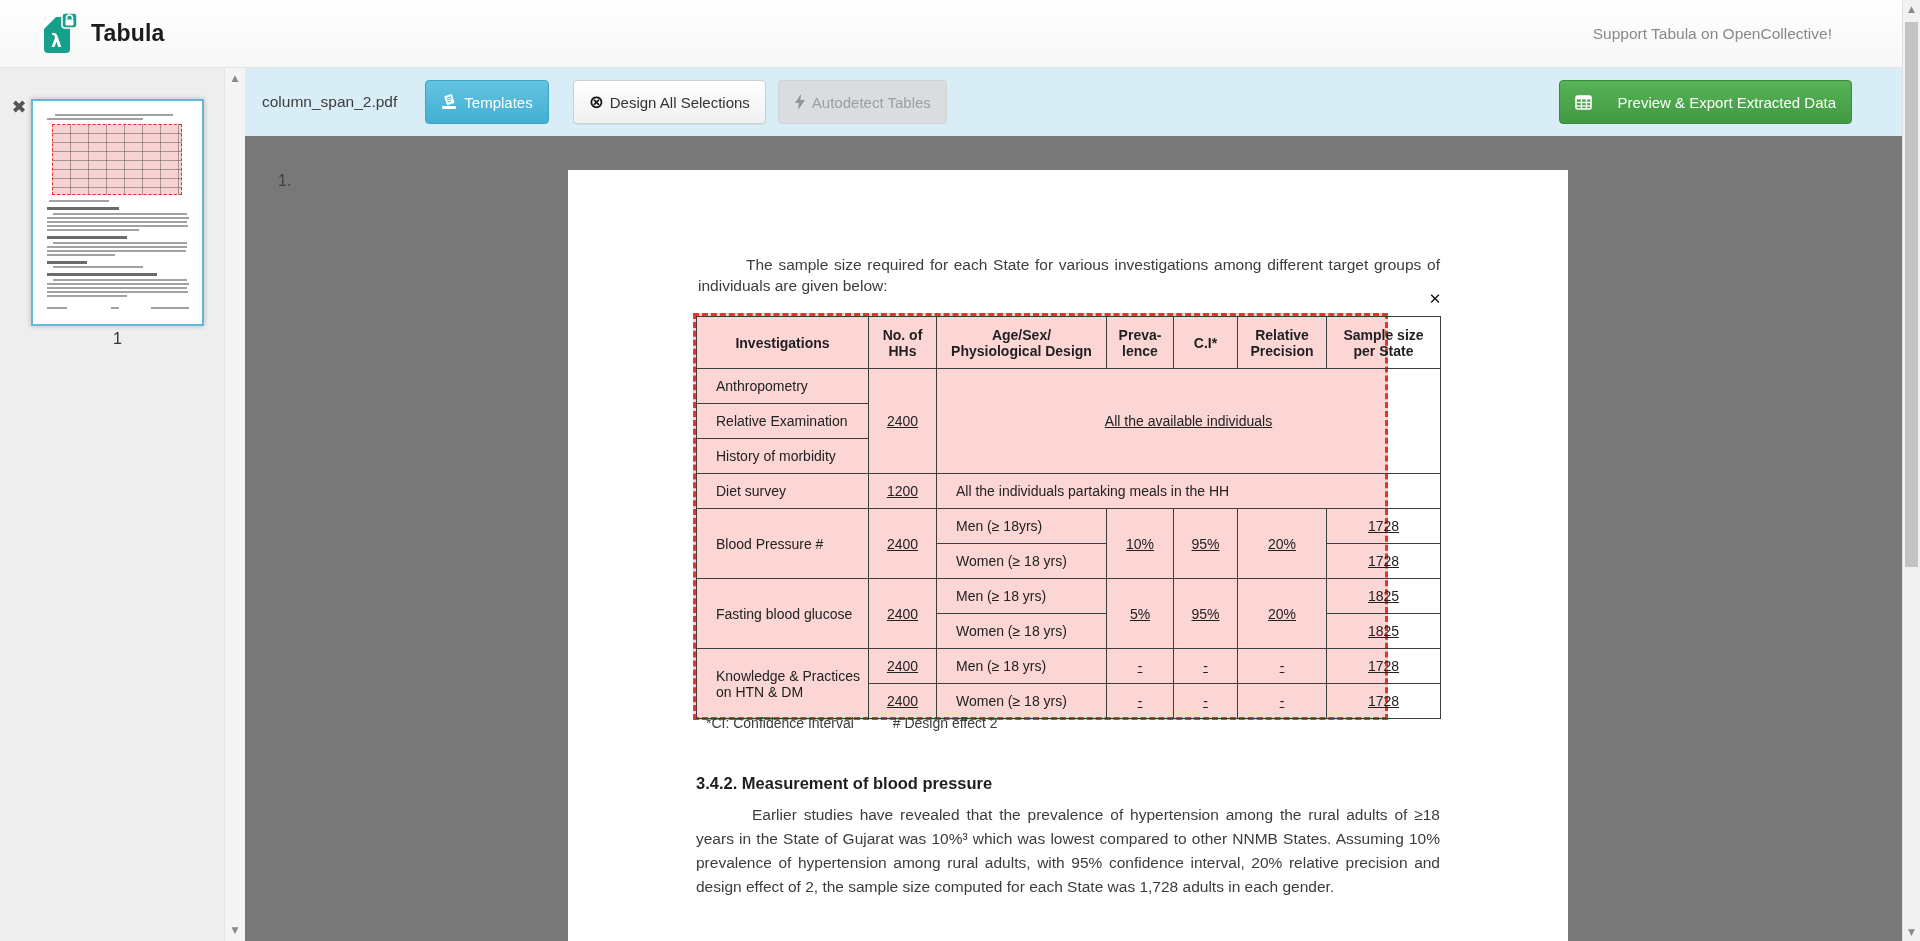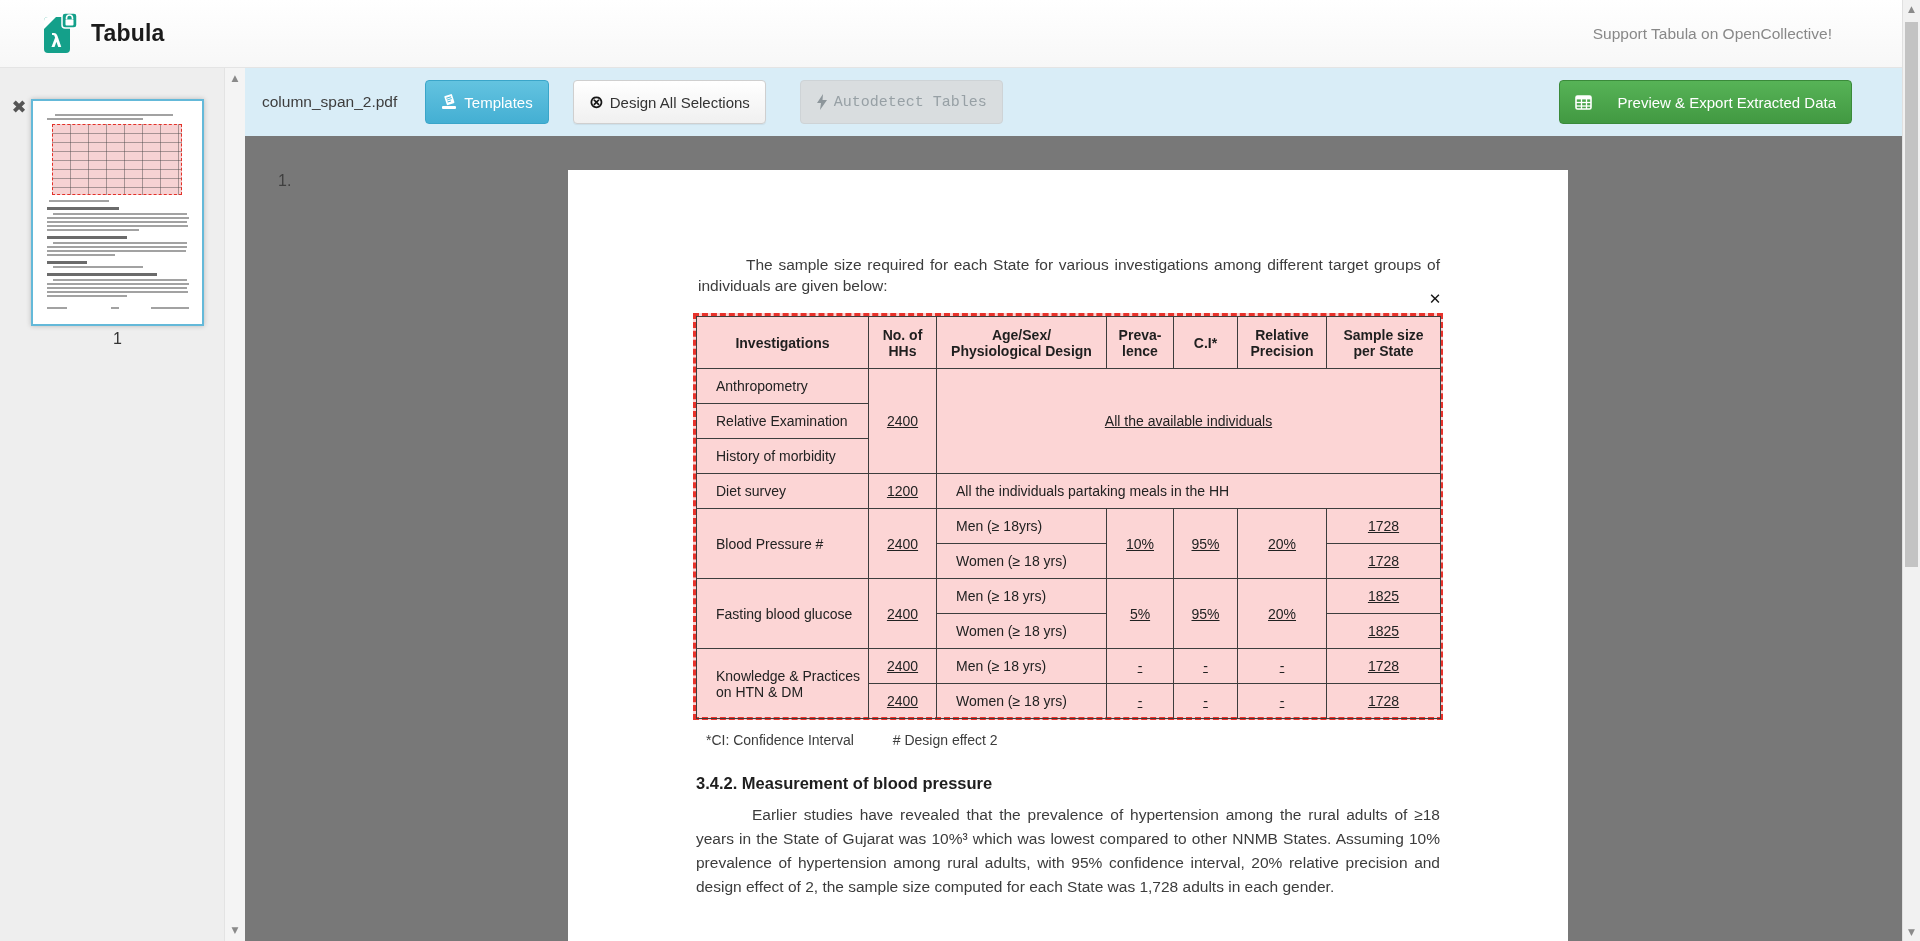--- a/index.html
+++ b/index.html
@@ -28,22 +28,22 @@
     align-items:center; padding:0 15px; cursor:pointer; border:1px solid transparent;
     font-family:inherit; }
   .btn .ic { margin-right:6px; display:inline-flex; align-items:center; }
   .btn-templates { background:linear-gradient(180deg,#63c3e0,#44afd3);
     border-color:#3aa5c9; color:#fff; }
   .btn-clear { background:linear-gradient(180deg,#ffffff,#f0f0f0);
     border-color:#cfcfcf; color:#333; margin-left:24px;
     box-shadow:0 1px 1px rgba(0,0,0,.06); }
   .btn-clear .ic { font-family:"DejaVu Sans",sans-serif; font-size:18px; font-weight:bold;
     color:#161616; margin-top:-2px; }
-  .btn-auto { background:#d9dddf; border-color:#ced3d6; color:#97a0a5; margin-left:34px;
-    cursor:default;font-family:Liberation Mono, monospace; }
+  .btn-auto { background:#d9dddf; border-color:#ced3d6; color:#97a0a5; margin-left:12px;
+    cursor:default; }
   .btn-export { position:absolute; right:50px;
     background:linear-gradient(180deg,#57b357,#429942); border-color:#3a8a3a; color:#fff;gap:20px; }
 
   
   .sidebar { position:absolute; left:0; top:68px; width:245px; height:873px;
     background:#eeeeee; z-index:10; }
   .thumb-close { position:absolute; left:8px; top:28px; width:22px; height:22px;
     border:none; background:transparent; color:#555; font-size:18px; font-weight:bold;
     font-family:"DejaVu Sans",sans-serif; cursor:pointer; line-height:22px; }
   .thumbnail { position:absolute; left:31px; top:31px; width:173px; height:227px;
@@ -69,36 +69,36 @@
   
   .workspace { position:absolute; left:245px; top:136px; width:1657px; height:805px;
     background:#787878; overflow:hidden; }
   .page-marker { position:absolute; left:33px; top:36px; color:#3f3f3f; font-size:16px; }
   .pdf-page { position:absolute; left:323px; top:34px; width:1000px; height:1290px;
     background:#fff; color:#3a3a3a; }
 
   .doc-intro { position:absolute; left:130px; top:84px; width:742px; font-size:15.5px;
     line-height:21px; text-align:justify; text-indent:48px; color:#3c3c3c; }
 
-  .selection { position:absolute; left:125px; top:143px; width:750px; height:407px;
+  .selection { position:absolute; left:125px; top:143px; width:695px; height:407px;
     border:3px dashed #e8322b; background:rgba(244,92,92,.26); cursor:move; }
   .sel-close { position:absolute; left:858px; top:120px; width:18px; height:18px;
     border:none; background:transparent; font-family:"DejaVu Sans",sans-serif;
     font-size:15px; font-weight:bold; color:#111; cursor:pointer; line-height:18px; }
 
   table.doc-table { width:744px; height:401px; border-collapse:collapse;
     table-layout:fixed; font-size:14px; color:#222; }
   .doc-table th, .doc-table td { border:1px solid #3d3d3d; padding:2px 6px;
     white-space:pre-line; }
   .doc-table th { font-weight:bold; text-align:center; color:#1f1f1f; height:52px; }
   .doc-table td { height:35px; }
   .doc-table td.c { text-align:center;text-decoration:underline; }
   .doc-table td.l { text-align:left; padding-left:19px; }
 
-  .doc-foot { position:absolute; top:562px; left:138px; font-size:14px; color:#3c3c3c; }
+  .doc-foot { position:absolute; top:545px; left:138px; font-size:14px; color:#3c3c3c; }
   .doc-foot .f2 { margin-left:35px; }
   .doc-heading { position:absolute; top:604px; left:128px; font-size:16.5px;
     font-weight:bold; color:#1e1e1e; }
   .doc-para { position:absolute; top:633px; left:128px; width:744px; font-size:15.5px;
     line-height:24px; text-align:justify; text-indent:56px; color:#3c3c3c; }
 
   
   .v-scroll { position:absolute; right:0; top:0; width:18px; height:941px;
     background:#f1f1f1; border-left:1px solid #e0e0e0; z-index:40; }
   .v-scroll .arr { position:absolute; left:0; width:100%; text-align:center; font-size:9px;

